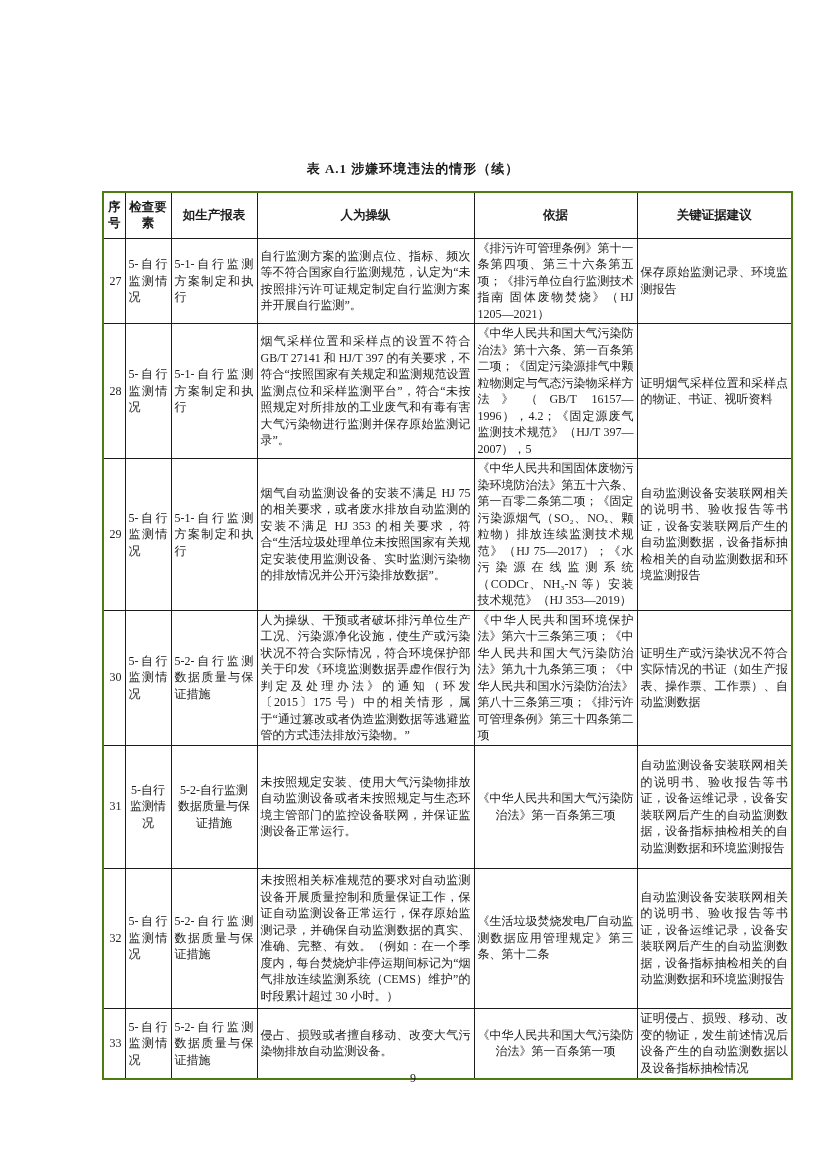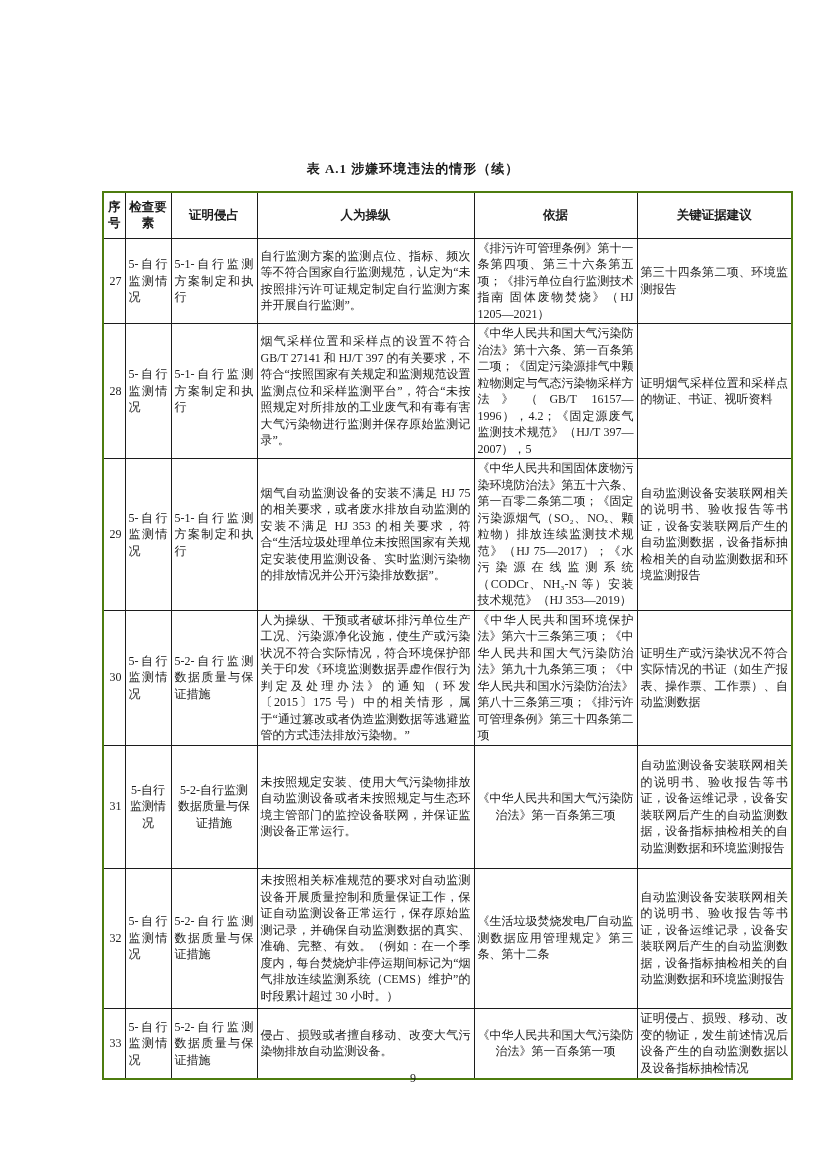--- a/index.html
+++ b/index.html
@@ -95,34 +95,34 @@
       <col style="width:46px">
       <col style="width:86px">
       <col style="width:217px">
       <col style="width:163px">
       <col style="width:155px">
     </colgroup>
     <thead>
       <tr>
         <th>序号</th>
         <th>检查要素</th>
-        <th>证明侵占</th>
+        <th>如生产报表</th>
         <th>人为操纵</th>
         <th>依据</th>
         <th>关键证据建议</th>
       </tr>
     </thead>
     <tbody>
       <tr>
         <td class="c-no">27</td>
         <td class="c-el">5-自行监测情况</td>
         <td class="c-it">5-1-自行监测方案制定和执行</td>
         <td class="c-pr">自行监测方案的监测点位、指标、频次等不符合国家自行监测规范，认定为“未按照排污许可证规定制定自行监测方案并开展自行监测”。</td>
         <td class="c-ba">《排污许可管理条例》第十一条第四项、第三十六条第五项；《排污单位自行监测技术指南 固体废物焚烧》（HJ 1205—2021）</td>
-        <td class="c-ev">第三十四条第二项、环境监测报告</td>
+        <td class="c-ev">保存原始监测记录、环境监测报告</td>
       </tr>
       <tr>
         <td class="c-no">28</td>
         <td class="c-el">5-自行监测情况</td>
         <td class="c-it">5-1-自行监测方案制定和执行</td>
         <td class="c-pr">烟气采样位置和采样点的设置不符合 GB/T 27141 和 HJ/T 397 的有关要求，不符合“按照国家有关规定和监测规范设置监测点位和采样监测平台”，符合“未按照规定对所排放的工业废气和有毒有害大气污染物进行监测并保存原始监测记录”。</td>
         <td class="c-ba">《中华人民共和国大气污染防治法》第十六条、第一百条第二项；《固定污染源排气中颗粒物测定与气态污染物采样方法》（GB/T 16157—1996），4.2；《固定源废气监测技术规范》（HJ/T 397—2007），5</td>
         <td class="c-ev">证明烟气采样位置和采样点的物证、书证、视听资料</td>
       </tr>
       <tr>

